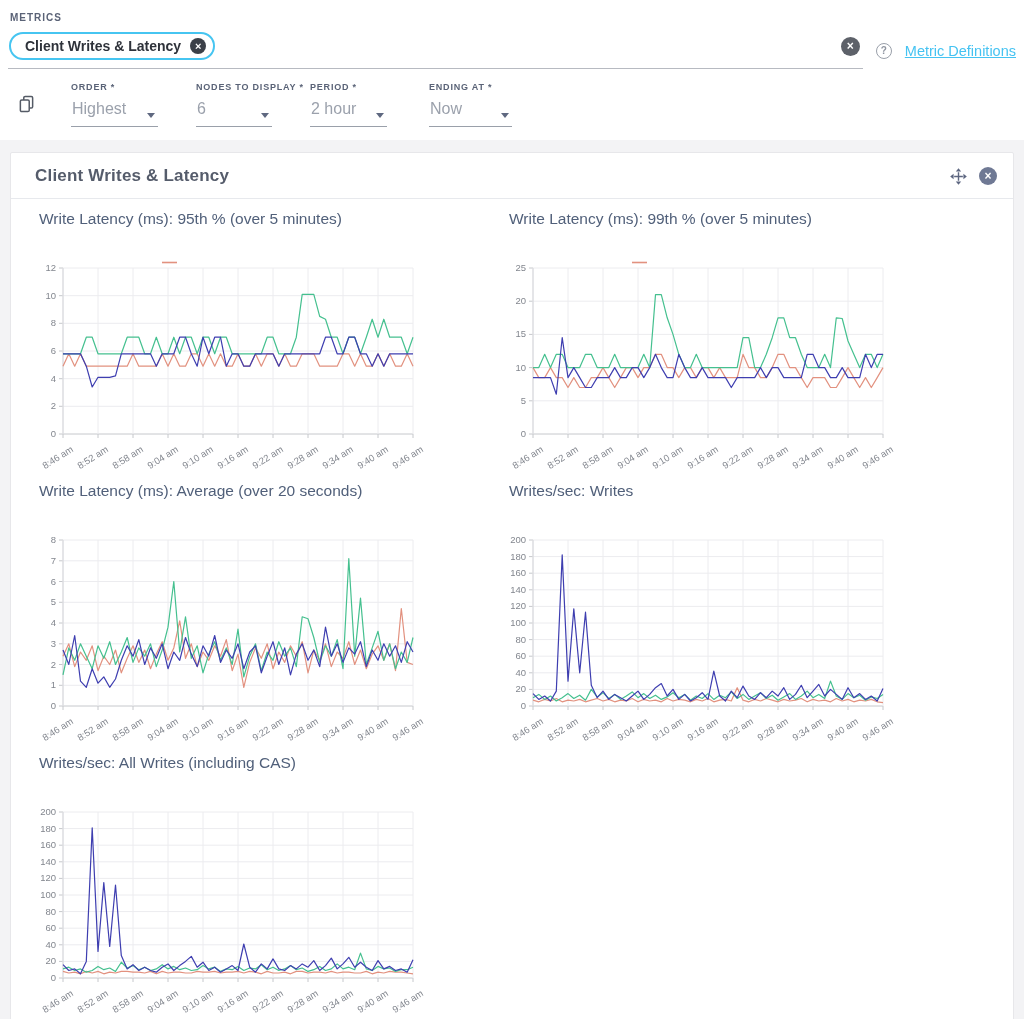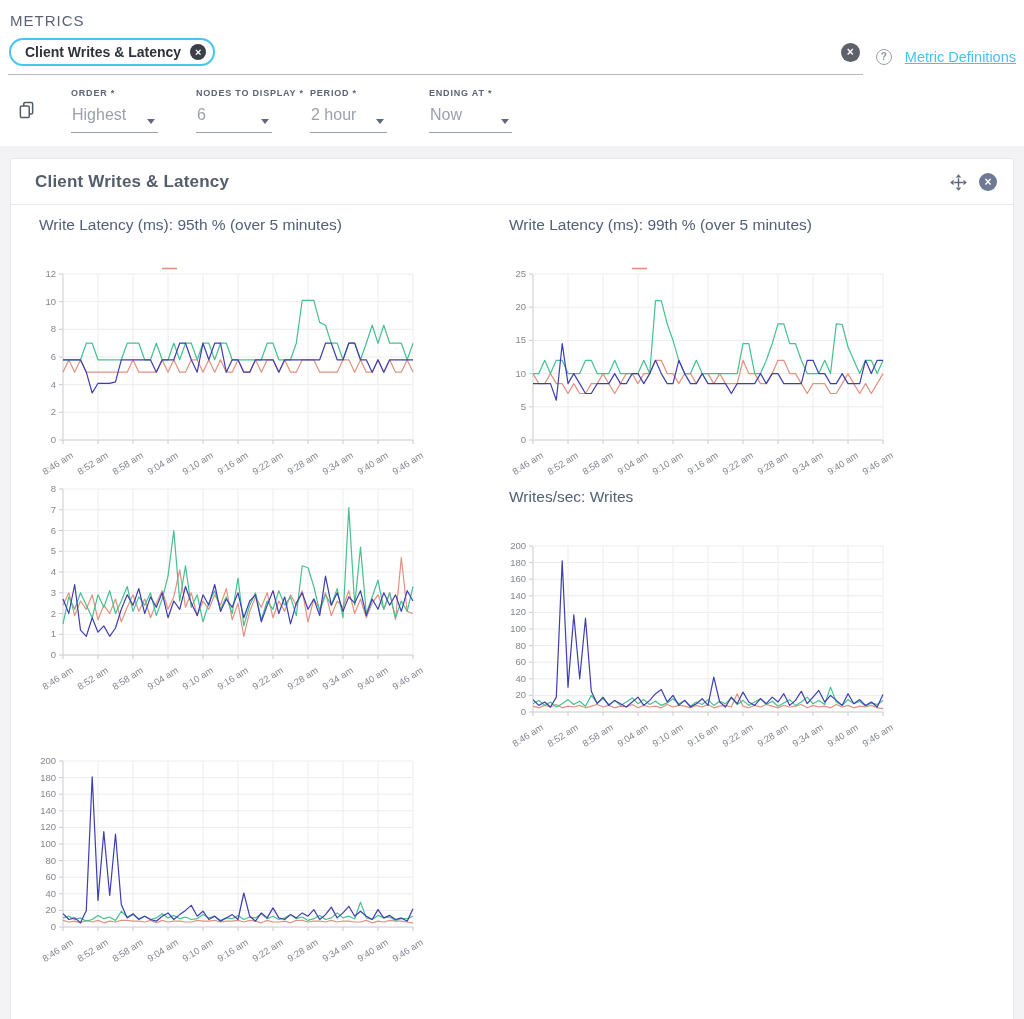--- a/index.html
+++ b/index.html
@@ -1,21 +1,21 @@
 <!DOCTYPE html>
 <html><head>
 <meta charset="utf-8">
 <style>
   * { margin:0; padding:0; box-sizing:border-box; }
   html,body { width:1024px; height:1019px; overflow:hidden; background:#f3f3f5;
     font-family:"Liberation Sans", sans-serif; }
 
   
   .topbar { background:#fff; padding:10px 8px 13px 8px; }
-  .metrics-label { font-size:15px; font-weight:400; color:#5b6377; letter-spacing:1px; margin:2px 0 9px 2px; }
+  .metrics-label { font-size:10px; font-weight:700; color:#5b6377; letter-spacing:1px; margin:2px 0 9px 2px; }
   .metrics-row { display:flex; align-items:center; }
   .metrics-field { width:868px; display:flex; justify-content:space-between; align-items:center;
     border-bottom:1px solid #b7bac1; padding:0 3px 8px 1px; }
   .chip { display:inline-flex; align-items:center; gap:9px; padding:4px 7px 4px 14px;
     border:2px solid #46c5f1; border-radius:17px; background:#fff; font-size:14px; font-weight:700; color:#2e323a; cursor:pointer; }
   .chip-x { width:16px; height:16px; border-radius:50%; background:#3b4048; color:#fff;
     font-size:11px; line-height:16px; text-align:center; font-weight:700; cursor:pointer; }
   .clear-circle { width:19px; height:19px; border-radius:50%; background:#5d6169; color:#fff;
     font-size:12px; line-height:19px; text-align:center; font-weight:700; cursor:pointer; }
   .help-icon { margin-left:13px; width:16px; height:16px; border-radius:50%; border:1.5px solid #9aa0aa;
@@ -231,20 +231,21 @@
           <line x1="390" y1="174" x2="390" y2="178" stroke="#c6c8cc" stroke-width="1"></line>
           <text x="401" y="191" text-anchor="end" class="tick" transform="rotate(-32 401 191)">9:46 am</text>
           <line x1="40" y1="8" x2="40" y2="174" stroke="#d4d5d9" stroke-width="1"></line>
           <line x1="139" y1="2.5" x2="154" y2="2.5" stroke="#e2917f" stroke-width="1.6"></line>
           <polyline points="40.0,107.6 45.8,117.6 51.7,117.6 57.5,107.6 63.3,117.6 69.2,117.6 75.0,127.5 80.8,117.6 86.7,127.5 92.5,127.5 98.3,117.6 104.2,117.6 110.0,107.6 115.8,117.6 121.7,127.5 127.5,117.6 133.3,107.6 139.2,107.6 145.0,117.6 150.8,107.6 156.7,107.6 162.5,94.3 168.3,94.3 174.2,107.6 180.0,107.6 185.8,117.6 191.7,107.6 197.5,107.6 203.3,117.6 209.2,107.6 215.0,107.6 220.8,117.6 226.7,107.6 232.5,117.6 238.3,117.6 244.2,117.6 250.0,94.3 255.8,107.6 261.7,107.6 267.5,117.6 273.3,117.6 279.2,107.6 285.0,94.3 290.8,94.3 296.7,107.6 302.5,107.6 308.3,117.6 314.2,127.5 320.0,117.6 325.8,117.6 331.7,117.6 337.5,127.5 343.3,127.5 349.2,117.6 355.0,107.6 360.8,117.6 366.7,127.5 372.5,117.6 378.3,127.5 384.2,117.6 390.0,107.6" fill="none" stroke="#e2917f" stroke-width="1.2" stroke-linejoin="round"></polyline>
           <polyline points="40.0,107.6 45.8,107.6 51.7,94.3 57.5,107.6 63.3,94.3 69.2,94.3 75.0,107.6 80.8,107.6 86.7,107.6 92.5,94.3 98.3,94.3 104.2,107.6 110.0,107.6 115.8,107.6 121.7,94.3 127.5,107.6 133.3,107.6 139.2,107.6 145.0,107.6 150.8,94.3 156.7,107.6 162.5,34.6 168.3,34.6 174.2,57.8 180.0,74.4 185.8,94.3 191.7,107.6 197.5,107.6 203.3,94.3 209.2,107.6 215.0,107.6 220.8,107.6 226.7,107.6 232.5,107.6 238.3,107.6 244.2,107.6 250.0,77.7 255.8,77.7 261.7,107.6 267.5,107.6 273.3,94.3 279.2,77.7 285.0,57.8 290.8,57.8 296.7,77.7 302.5,77.7 308.3,94.3 314.2,107.6 320.0,107.6 325.8,107.6 331.7,94.3 337.5,107.6 343.3,57.8 349.2,58.5 355.0,81.0 360.8,94.3 366.7,107.6 372.5,94.3 378.3,94.3 384.2,107.6 390.0,94.3" fill="none" stroke="#45c08f" stroke-width="1.2" stroke-linejoin="round"></polyline>
           <polyline points="40.0,117.6 45.8,117.6 51.7,117.6 57.5,117.6 63.3,134.2 69.2,77.7 75.0,117.6 80.8,107.6 86.7,117.6 92.5,127.5 98.3,127.5 104.2,117.6 110.0,117.6 115.8,117.6 121.7,107.6 127.5,117.6 133.3,117.6 139.2,107.6 145.0,107.6 150.8,117.6 156.7,107.6 162.5,94.3 168.3,107.6 174.2,117.6 180.0,117.6 185.8,94.3 191.7,107.6 197.5,117.6 203.3,117.6 209.2,107.6 215.0,117.6 220.8,117.6 226.7,117.6 232.5,117.6 238.3,127.5 244.2,117.6 250.0,117.6 255.8,117.6 261.7,117.6 267.5,107.6 273.3,117.6 279.2,107.6 285.0,107.6 290.8,117.6 296.7,117.6 302.5,117.6 308.3,117.6 314.2,94.3 320.0,94.3 325.8,107.6 331.7,107.6 337.5,117.6 343.3,117.6 349.2,107.6 355.0,117.6 360.8,117.6 366.7,117.6 372.5,94.3 378.3,107.6 384.2,94.3 390.0,94.3" fill="none" stroke="#3e3eb0" stroke-width="1.2" stroke-linejoin="round"></polyline>
         </svg>
     </div>
     <div class="chart-block">
+      <div class="chart-title">Write Latency (ms): Average (over 20 seconds)</div>
       <svg class="plot" width="420" height="216" viewBox="0 0 420 216">
           <line x1="40" y1="174" x2="390" y2="174" stroke="#c6c8cc" stroke-width="1"></line>
           <line x1="36" y1="174" x2="40" y2="174" stroke="#c6c8cc" stroke-width="1"></line>
           <text x="33" y="177" text-anchor="end" class="tick">0</text>
           <line x1="40" y1="153.3" x2="390" y2="153.3" stroke="#ececef" stroke-width="1"></line>
           <line x1="36" y1="153.3" x2="40" y2="153.3" stroke="#c6c8cc" stroke-width="1"></line>
           <text x="33" y="156.3" text-anchor="end" class="tick">1</text>
           <line x1="40" y1="132.5" x2="390" y2="132.5" stroke="#ececef" stroke-width="1"></line>
           <line x1="36" y1="132.5" x2="40" y2="132.5" stroke="#c6c8cc" stroke-width="1"></line>
           <text x="33" y="135.5" text-anchor="end" class="tick">2</text>
@@ -374,20 +375,21 @@
           <line x1="390" y1="8" x2="390" y2="174" stroke="#ececef" stroke-width="1"></line>
           <line x1="390" y1="174" x2="390" y2="178" stroke="#c6c8cc" stroke-width="1"></line>
           <text x="401" y="191" text-anchor="end" class="tick" transform="rotate(-32 401 191)">9:46 am</text>
           <line x1="40" y1="8" x2="40" y2="174" stroke="#d4d5d9" stroke-width="1"></line>
           <polyline points="40.0,168.2 45.8,169.8 51.7,167.4 57.5,169.0 63.3,166.5 69.2,169.8 75.0,168.2 80.8,169.0 86.7,167.4 92.5,169.8 98.3,168.2 104.2,166.5 110.0,169.0 115.8,167.4 121.7,169.8 127.5,168.2 133.3,169.0 139.2,166.5 145.0,169.8 150.8,167.4 156.7,169.0 162.5,168.2 168.3,169.8 174.2,166.5 180.0,169.0 185.8,167.4 191.7,168.2 197.5,169.8 203.3,167.4 209.2,169.0 215.0,166.5 220.8,169.8 226.7,168.2 232.5,167.4 238.3,169.0 244.2,155.7 250.0,168.2 255.8,169.8 261.7,167.4 267.5,169.0 273.3,166.5 279.2,168.2 285.0,169.8 290.8,167.4 296.7,169.0 302.5,168.2 308.3,166.5 314.2,169.8 320.0,167.4 325.8,169.0 331.7,168.2 337.5,169.8 343.3,166.5 349.2,169.0 355.0,167.4 360.8,169.8 366.7,168.2 372.5,169.0 378.3,167.4 384.2,169.8 390.0,170.7" fill="none" stroke="#e2917f" stroke-width="1.2" stroke-linejoin="round"></polyline>
           <polyline points="40.0,165.7 45.8,162.4 51.7,167.4 57.5,164.0 63.3,169.0 69.2,165.7 75.0,161.6 80.8,166.5 86.7,163.2 92.5,168.2 98.3,157.4 104.2,164.9 110.0,160.7 115.8,166.5 121.7,162.4 127.5,167.4 133.3,164.0 139.2,159.9 145.0,165.7 150.8,161.6 156.7,166.5 162.5,163.2 168.3,167.4 174.2,164.9 180.0,160.7 185.8,165.7 191.7,162.4 197.5,168.2 203.3,164.0 209.2,166.5 215.0,161.6 220.8,167.4 226.7,163.2 232.5,165.7 238.3,159.9 244.2,166.5 250.0,162.4 255.8,167.4 261.7,164.0 267.5,160.7 273.3,166.5 279.2,163.2 285.0,168.2 290.8,164.9 296.7,161.6 302.5,167.4 308.3,164.0 314.2,159.1 320.0,165.7 325.8,162.4 331.7,166.5 337.5,149.1 343.3,164.0 349.2,167.4 355.0,161.6 360.8,165.7 366.7,163.2 372.5,168.2 378.3,164.9 384.2,166.5 390.0,162.4" fill="none" stroke="#45c08f" stroke-width="1.2" stroke-linejoin="round"></polyline>
           <polyline points="40.0,161.6 45.8,167.4 51.7,164.0 57.5,169.0 63.3,159.1 69.2,22.9 75.0,149.1 80.8,76.9 86.7,140.8 92.5,80.2 98.3,153.3 104.2,165.7 110.0,159.1 115.8,167.4 121.7,162.4 127.5,165.7 133.3,169.0 139.2,164.0 145.0,159.1 150.8,167.4 156.7,162.4 162.5,155.7 168.3,151.6 174.2,164.0 180.0,157.4 185.8,167.4 191.7,162.4 197.5,169.0 203.3,165.7 209.2,160.7 215.0,167.4 220.8,139.1 226.7,164.0 232.5,169.0 238.3,159.1 244.2,165.7 250.0,154.1 255.8,164.0 261.7,167.4 267.5,160.7 273.3,165.7 279.2,159.1 285.0,164.0 290.8,155.7 296.7,167.4 302.5,162.4 308.3,153.3 314.2,165.7 320.0,159.1 325.8,152.4 331.7,164.0 337.5,157.4 343.3,162.4 349.2,167.4 355.0,155.7 360.8,165.7 366.7,161.6 372.5,167.4 378.3,164.0 384.2,169.0 390.0,156.6" fill="none" stroke="#3e3eb0" stroke-width="1.2" stroke-linejoin="round"></polyline>
         </svg>
     </div>
     <div class="chart-block">
+      <div class="chart-title">Writes/sec: All Writes (including CAS)</div>
       <svg class="plot" width="420" height="216" viewBox="0 0 420 216">
           <line x1="40" y1="174" x2="390" y2="174" stroke="#c6c8cc" stroke-width="1"></line>
           <line x1="36" y1="174" x2="40" y2="174" stroke="#c6c8cc" stroke-width="1"></line>
           <text x="33" y="177" text-anchor="end" class="tick">0</text>
           <line x1="40" y1="157.4" x2="390" y2="157.4" stroke="#ececef" stroke-width="1"></line>
           <line x1="36" y1="157.4" x2="40" y2="157.4" stroke="#c6c8cc" stroke-width="1"></line>
           <text x="33" y="160.4" text-anchor="end" class="tick">20</text>
           <line x1="40" y1="140.8" x2="390" y2="140.8" stroke="#ececef" stroke-width="1"></line>
           <line x1="36" y1="140.8" x2="40" y2="140.8" stroke="#c6c8cc" stroke-width="1"></line>
           <text x="33" y="143.8" text-anchor="end" class="tick">40</text>

